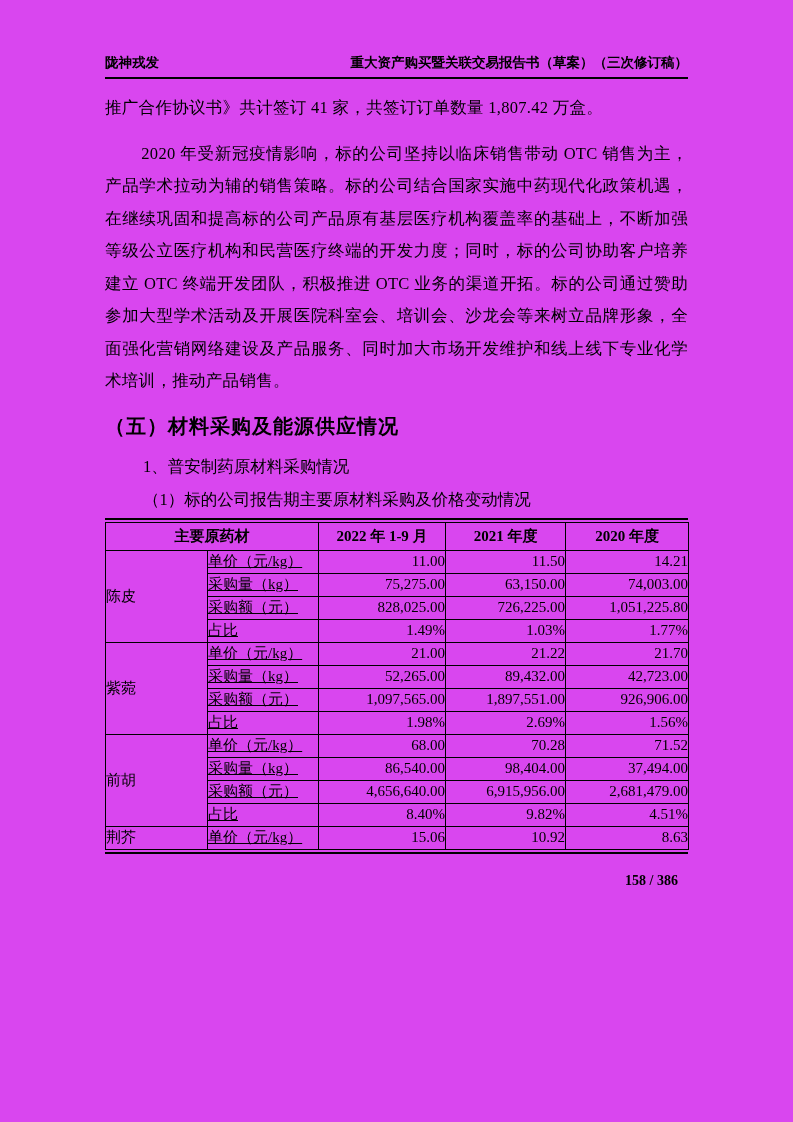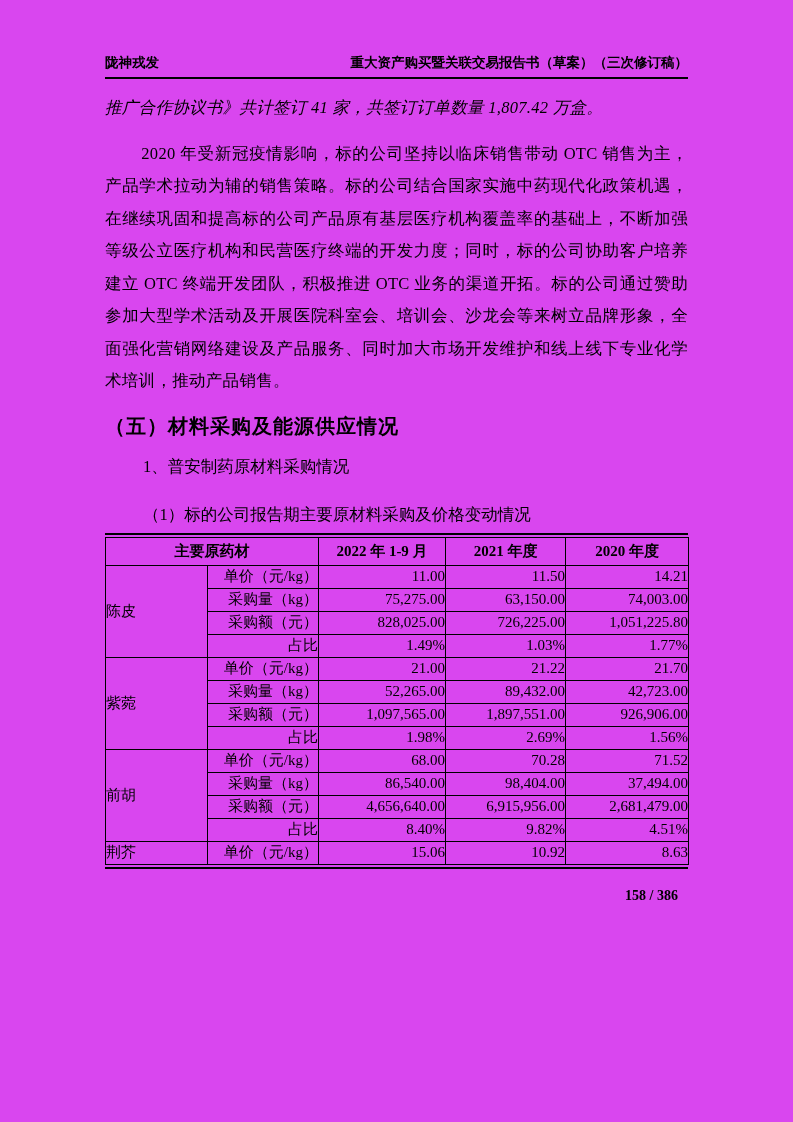--- a/index.html
+++ b/index.html
@@ -25,38 +25,38 @@
     border-bottom: 2px solid #000000;
   }
   .para {
     margin: 0;
     font-size: 16.5px;
     line-height: 32.5px;
     text-align: justify;
     text-align-last: left;
     letter-spacing: 0.3px;
   }
-  .p1 { margin-top: 13px; font-style: italic; }
+  .p1 { margin-top: 13px; }
   .p2 { margin-top: 13px; }
   .para.indent { text-indent: 2.2em; }
   .section-heading {
     margin: 15px 0 0 0;
     font-family: "Liberation Sans", "DejaVu Sans", sans-serif;
     font-weight: 700;
     font-size: 20px;
     line-height: 27px;
     letter-spacing: 1px;
   }
   .subheading {
     margin-top: 11px;
     font-size: 16.5px;
     line-height: 31px;
     padding-left: 38px;
   }
-  .sub2 { margin-top: 17px; }
+  .sub2 { margin-top: 2px; }
   .table-outer {
     margin-top: 3px;
     border-top: 2px solid #000000;
     border-bottom: 2px solid #000000;
     padding: 2px 0;
   }
   table.materials {
     width: 100%;
     border-collapse: collapse;
     table-layout: fixed;
@@ -76,21 +76,21 @@
     padding: 0;
   }
   table.materials td {
     font-size: 15px;
     height: 22px;
     padding: 0;
   }
   td.drug { border-left: 0; padding-left: 12px; text-align: left; }
   th.first { border-left: 0; }
   th.last, td.last { border-right: 0; }
-  td.label { padding-left: 8px; text-align: right; }
+  td.label { padding-left: 8px; text-align: left; text-decoration: underline; }
   td.num { text-align: right; padding-right: 10px; }
   .footer-pagenum {
     margin-top: 19px;
     text-align: right;
     padding-right: 10px;
     font-weight: 700;
     font-size: 14px;
   }
 </style>
 </head>

